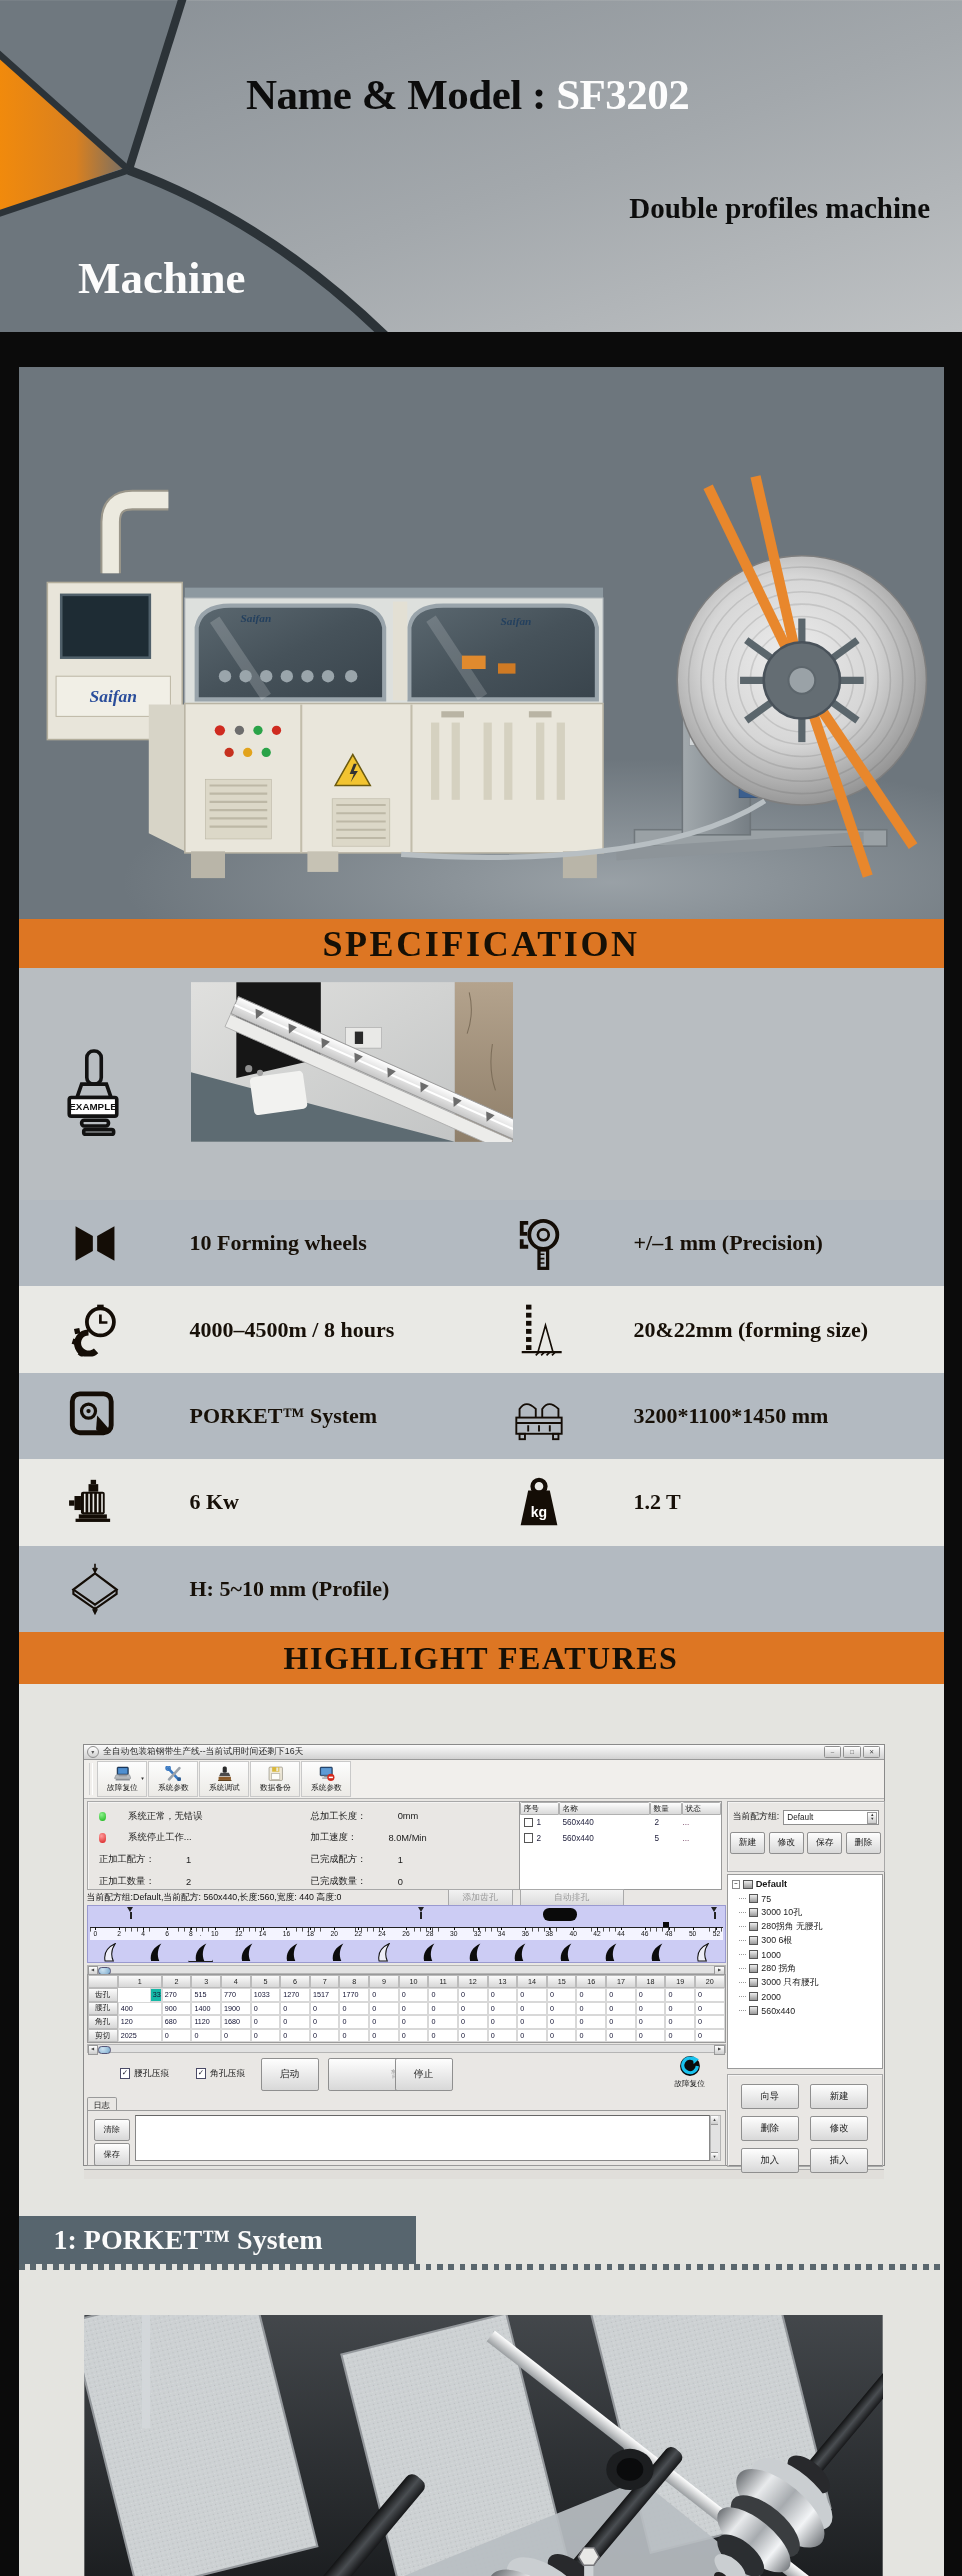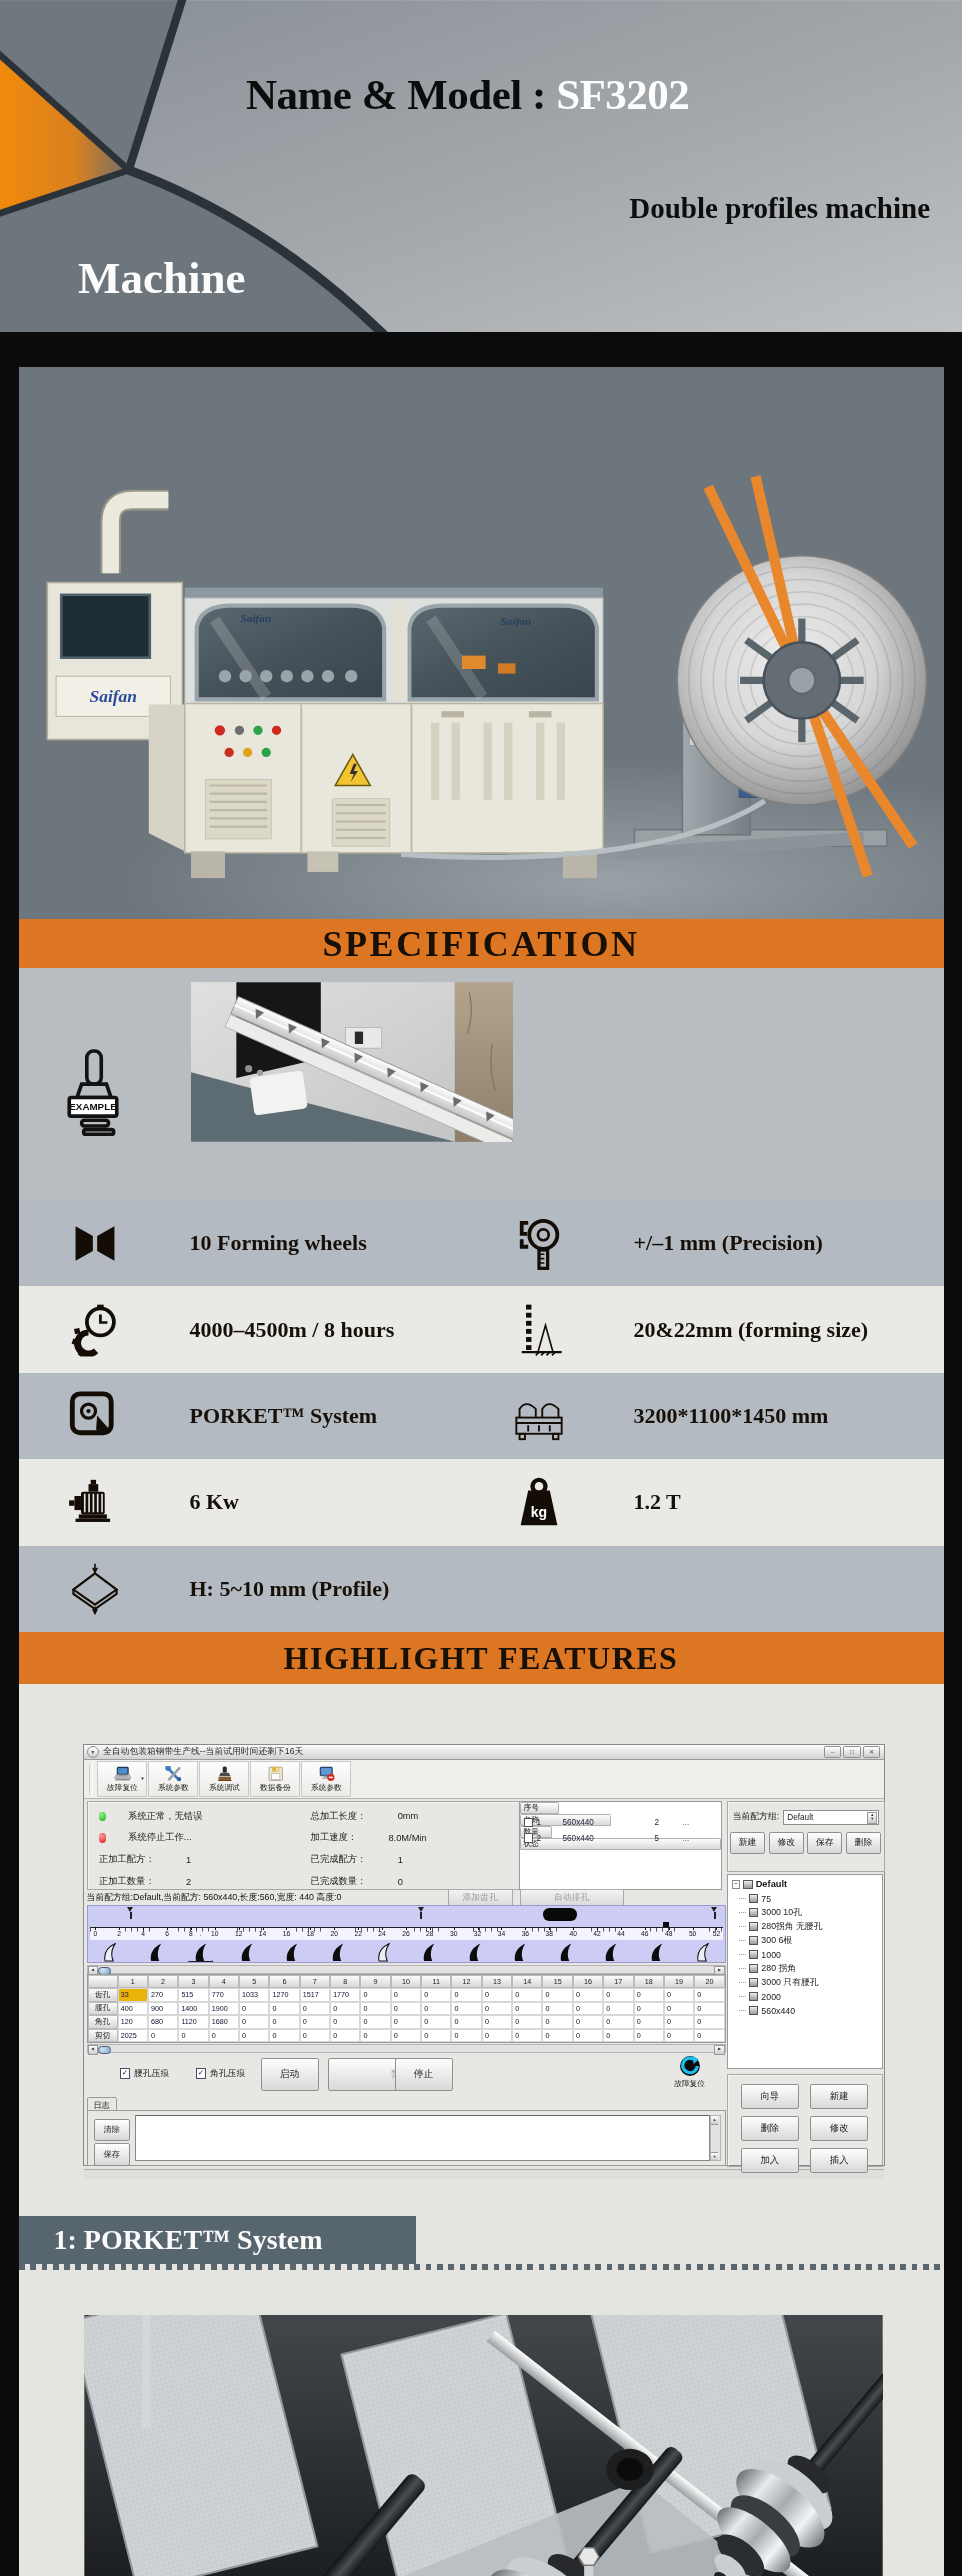--- a/index.html
+++ b/index.html
@@ -81,21 +81,21 @@
   #status-panel{left:3.1px;top:2.1px;width:431px;height:87px;}
   .stat-col{position:absolute;top:7.2px;display:flex;flex-direction:column;gap:8.8px;}
   #stat-left{left:11.3px;} #stat-right{left:223px;}
   .stat-line{display:flex;align-items:center;gap:22px;font-size:9.3px;white-space:nowrap;}
   .dot{width:7.2px;height:9.3px;border-radius:45%;display:inline-block;}
   .m-green .dot{background:radial-gradient(circle at 35% 30%,#8cf08c,#17b517);}
   .m-red .dot{background:radial-gradient(circle at 35% 30%,#ff9c9c,#d81f1f);}
   .stat-val{margin-left:9.3px;}
   
   #queue{left:435px;top:2.1px;width:201px;height:87px;background:#fff;border:0.5px solid #9a9a9a;}
-  .q-head{display:flex;height:12.4px;flex-direction:column;}
+  .q-head{display:flex;height:12.4px;}
   .q-hcell{background:linear-gradient(#fdfdfd,#d9d9d9);border:0.5px solid #b0b0b0;border-radius:1.5px 1.5px 0 0;
       font-size:7.7px;display:flex;align-items:center;padding-left:3.1px;box-sizing:border-box;}
   .q-c0{width:39px;} .q-c1{width:91px;} .q-c2{width:32px;} .q-c3{flex:1;}
   .q-row{display:flex;height:15.5px;align-items:center;font-size:8.2px;color:#1d1d3a;}
   .q-row .cb{width:7.7px;height:7.7px;border:1px solid #555;background:#fff;margin:0 3.1px 0 4.1px;}
   .q-name{width:91px;padding-left:3.1px;box-sizing:border-box;}
   .q-no{width:23px;}
   .q-qty{width:32px;padding-left:4.1px;box-sizing:border-box;}
   .q-st{flex:1;color:#7a4a6a;}
   
@@ -162,21 +162,21 @@
   .hs-l{left:0;} .hs-r{right:0;}
   .hs-thumb{position:absolute;left:10.3px;top:0.5px;width:11.3px;height:6.2px;border-radius:3.6px;
       background:radial-gradient(circle at 35% 30%,#cfe4f2,#76a8cc);border:0.5px solid #557;}
   
   #dtable{left:3.1px;top:175px;width:639px;height:69px;background:#fff;border:0.5px solid #9a9a9a;
       box-sizing:border-box;display:grid;position:absolute;}
   .d-hcell,.d-rhead{background:linear-gradient(#fbfbfb,#d7d7d7);border:0.5px solid #bbb;
       font-size:7.2px;display:flex;align-items:center;justify-content:center;color:#222;}
   .d-rhead{font-size:7.7px;}
   .d-cell{border:0.5px solid #d8d8d8;font-size:7.2px;color:#101030;display:flex;align-items:center;padding-left:2.1px;background:#fff;}
-  .d-cell.hl{background:#eab308;}
+  .d-cell.hl{background:#14b8a6;margin-left:32px;}
   .d-corner{background:linear-gradient(#fbfbfb,#d7d7d7);border:0.5px solid #bbb;}
   
   #controls{left:3.1px;top:255px;width:639px;height:39px;position:absolute;}
   .chk-line{position:absolute;top:13.4px;display:flex;align-items:center;gap:3.6px;font-size:8.8px;}
   #chk1{left:33px;} #chk2{left:109px;}
   .chkbox{width:8.8px;height:8.8px;border:1px solid #4a4a66;background:#fff;color:#223;
       font-size:7.7px;line-height:7.7px;text-align:center;font-weight:bold;}
   .big-btn{position:absolute;top:4.1px;width:56px;height:31px;font-size:9.8px;}
   #btn-start{left:174px;} #btn-pause{left:241px;color:#aaa;padding-left:44px;} #btn-stop{left:308px;}
   #fault{position:absolute;left:581px;top:0;width:44px;height:39px;display:flex;flex-direction:column;align-items:center;}

